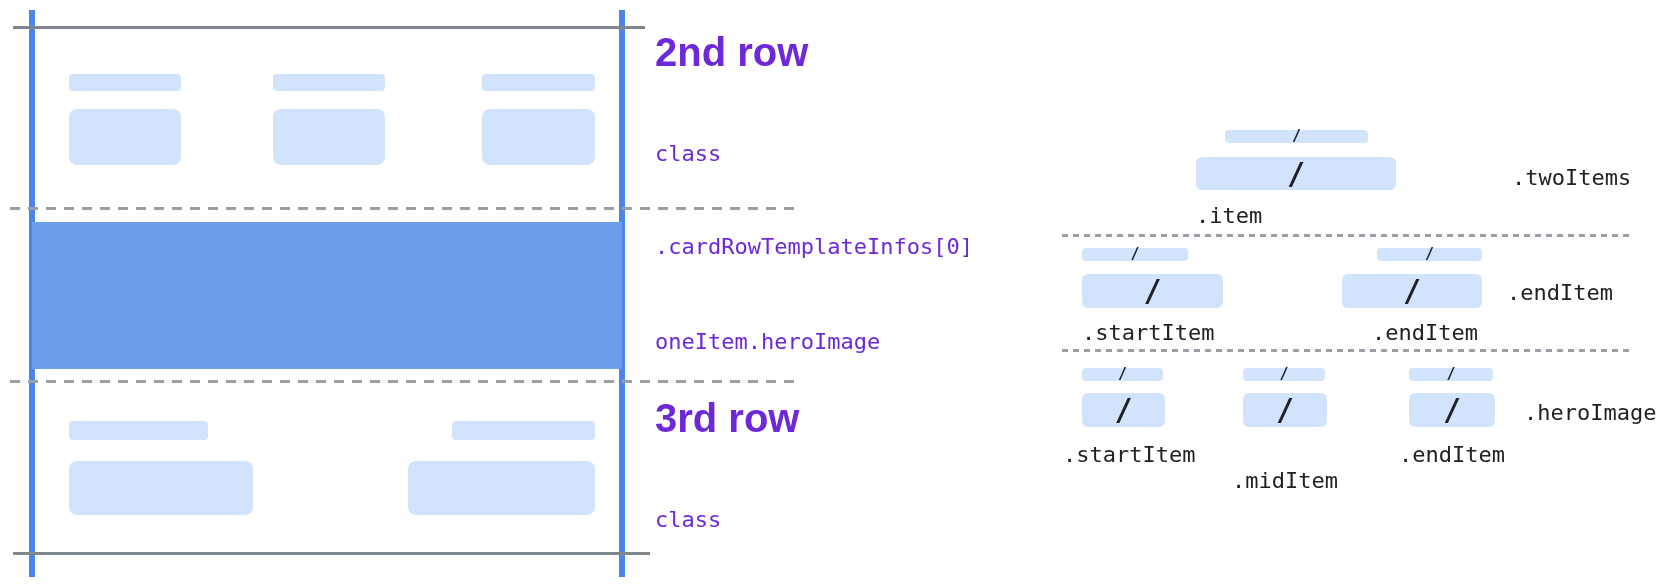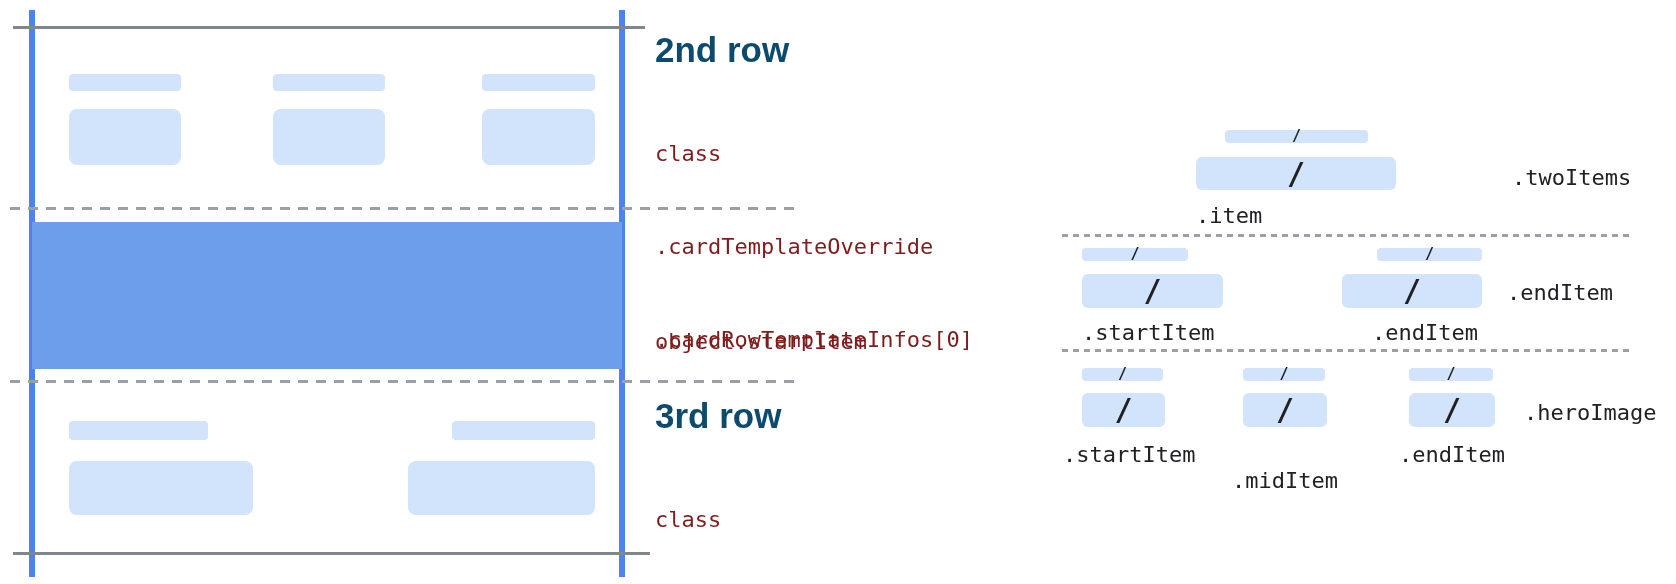--- a/index.html
+++ b/index.html
@@ -39,25 +39,25 @@
   
   #hero-band{position:absolute;left:32px;top:222px;width:590px;height:147px;background:#6d9eeb;}
 
   
   #r3c1-label{left:69px;top:421px;width:139px;height:19px;}
   #r3c2-label{left:452px;top:421px;width:143px;height:19px;}
   #r3c1-value{left:69px;top:461px;width:184px;height:54px;}
   #r3c2-value{left:408px;top:461px;width:187px;height:54px;}
 
   
-  .heading{position:absolute;font-weight:bold;font-size:35px;color:#0c4a6e;line-height:1;}
+  .heading{position:absolute;font-weight:bold;font-size:40px;color:#6d28d9;line-height:1;}
   #heading-row2{left:655px;top:32px;}
   #heading-row3{left:655px;top:398px;}
   .codeblock{position:absolute;font-family:"DejaVu Sans Mono",monospace;font-size:22px;
-             color:#7f1d1d;line-height:31px;white-space:pre;}
+             color:#6d28d9;line-height:31px;white-space:pre;}
   #code-row2{left:655px;top:76px;}
   #code-hero{left:655px;top:264px;}
   #code-row3{left:655px;top:442px;}
 
   
   .ibar{position:absolute;background:#d2e3fc;display:flex;align-items:center;justify-content:center;}
   .ibar.small{border-radius:4px;height:13px;}
   .ibar.large{border-radius:6px;height:34px;}
   .slash{font-family:"DejaVu Sans Mono",monospace;font-weight:bold;color:#202124;}
   .ibar.small .slash{font-size:15px;line-height:13px;}
@@ -113,26 +113,25 @@
   <div id="hero-band"></div>
 
   <div class="bar sm" id="r3c1-label"></div>
   <div class="bar sm" id="r3c2-label"></div>
   <div class="bar box" id="r3c1-value"></div>
   <div class="bar box" id="r3c2-value"></div>
 
   <div class="heading" id="heading-row2">2nd row</div>
   <div class="codeblock" id="code-row2">
     <div>class</div>
-    <div>.cardTemplateOverride</div>
     <div>.cardRowTemplateInfos[0]</div>
   </div>
 
   <div class="codeblock" id="code-hero">
-    <div>object.startItem</div>
+    <div>oneItem.heroImage</div>
   </div>
 
   <div class="heading" id="heading-row3">3rd row</div>
   <div class="codeblock" id="code-row3">
     <div>class</div>
     
     
     
   </div>
 

